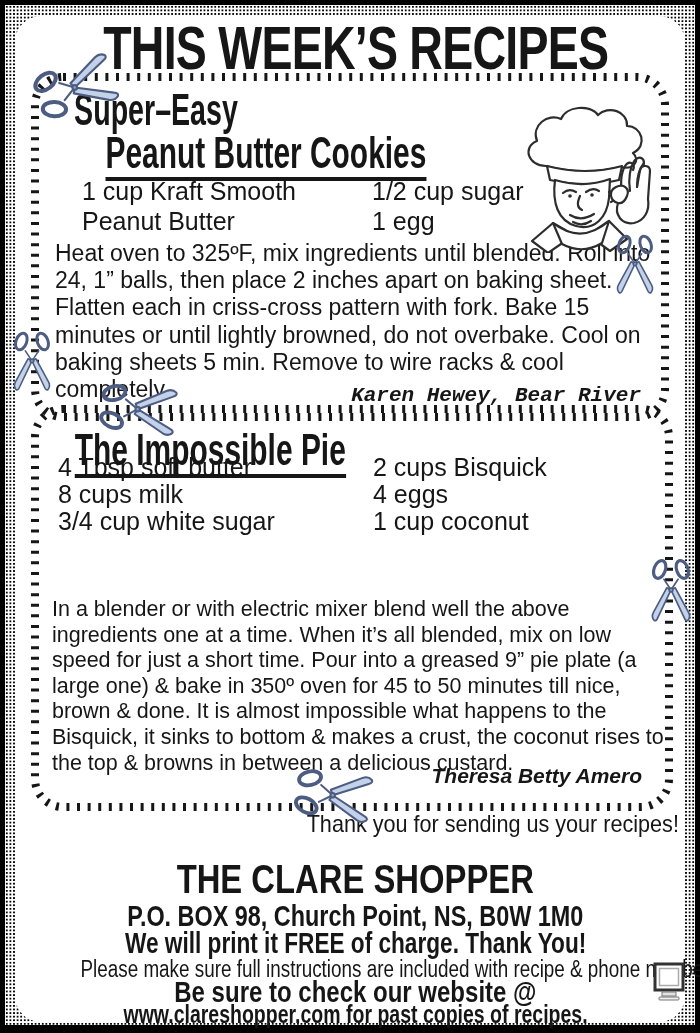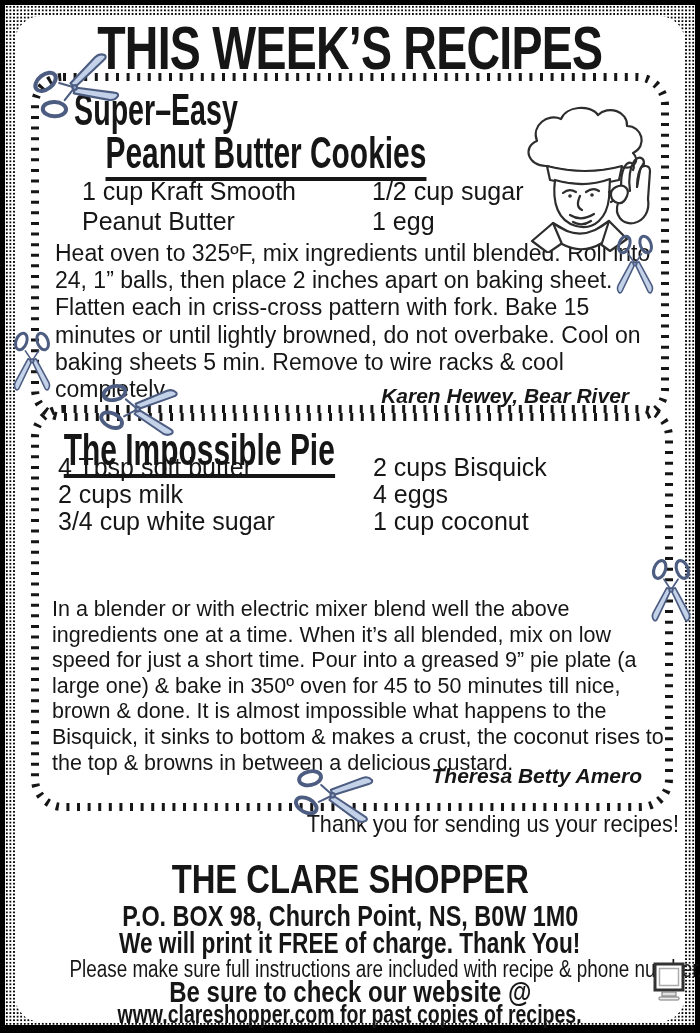--- a/index.html
+++ b/index.html
@@ -5,21 +5,21 @@
   html,body{margin:0;padding:0;background:#888;}
   .page{position:relative;width:700px;height:1033px;background:#fff;overflow:hidden;
         font-family:"Liberation Sans","DejaVu Sans",sans-serif;color:#161616;}
   .frame{position:absolute;inset:0;border:5px solid #000;border-bottom-width:8px;
          background-color:#fff;
          background-image:radial-gradient(circle,#000 1.05px,transparent 1.2px);
          background-size:3.6px 3.6px;}
   .paper{position:absolute;left:15px;right:15px;top:16px;bottom:11px;background:#fff;border-radius:26px;}
   .content{position:absolute;inset:0;}
   .abs{position:absolute;}
-  .ctr{left:0;right:0;text-align:center;white-space:nowrap;}
+  .ctr{left:0;right:0;text-align:center;white-space:nowrap;padding-left:11px;}
   .cond{display:inline-block;transform-origin:50% 50%;}
   .sx65{transform:scaleX(.65);} .sx68{transform:scaleX(.68);} .sx75{transform:scaleX(.75);}
   .sx78{transform:scaleX(.78);} .sx80{transform:scaleX(.80);} .sx82{transform:scaleX(.82);} .sx90{transform:scaleX(.90);}
   .main-title{top:12px;font-size:62px;font-weight:800;letter-spacing:-1px;}
   .rtitle-block{font-weight:700;line-height:43px;text-align:left;white-space:nowrap;}
   .rtitle-block .t{font-size:44px;}
   .underline{border-bottom:4px solid #161616;padding-bottom:3px;}
   .ing{font-size:25px;}
   .ing .row{white-space:nowrap;}
   .ing1 .row{line-height:30px;}
@@ -113,32 +113,32 @@
         <div class="row">Peanut Butter</div>
       </div>
       <div>
         <div class="row">1/2 cup sugar</div>
         <div class="row">1 egg</div>
       </div>
     </div>
 
     <p class="abs instructions" style="top:240px;left:55px;width:600px;">Heat oven to 325ºF, mix ingredients until blended. Roll into 24, 1” balls, then place 2 inches apart on baking sheet. Flatten each in criss-cross pattern with fork. Bake 15 minutes or until lightly browned, do not overbake. Cool on baking sheets 5 min. Remove to wire racks &amp; cool completely.</p>
 
-    <div class="abs attribution" style="top:384px;right:71px;">Karen Hewey, Bear River</div>
+    <div class="abs attribution" style="top:384px;right:59px;font-family:Liberation Mono, monospace;">Karen Hewey, Bear River</div>
 
     <div class="abs rtitle-block ctr" style="top:428px;">
       <div class="t">
         <span class="cond sx68 underline">The Impossible Pie</span>
       </div>
     </div>
 
     <div class="abs ing ing2 cols" style="top:454px;left:58px;width:600px;">
       <div style="width:315px;">
         <div class="row">4 Tbsp soft butter</div>
-        <div class="row">2 cups milk</div>
+        <div class="row">8 cups milk</div>
         <div class="row">3/4 cup white sugar</div>
       </div>
       <div>
         <div class="row">2 cups Bisquick</div>
         <div class="row">4 eggs</div>
         <div class="row">1 cup coconut</div>
       </div>
     </div>
 
     <p class="abs instructions instructions2" style="top:597px;left:52px;width:615px;">In a blender or with electric mixer blend well the above ingredients one at a time. When it’s all blended, mix on low speed for just a short time. Pour into a greased 9” pie plate (a large one) &amp; bake in 350º oven for 45 to 50 minutes till nice, brown &amp; done. It is almost impossible what happens to the Bisquick, it sinks to bottom &amp; makes a crust, the coconut rises to the top &amp; browns in between a delicious custard.</p>

